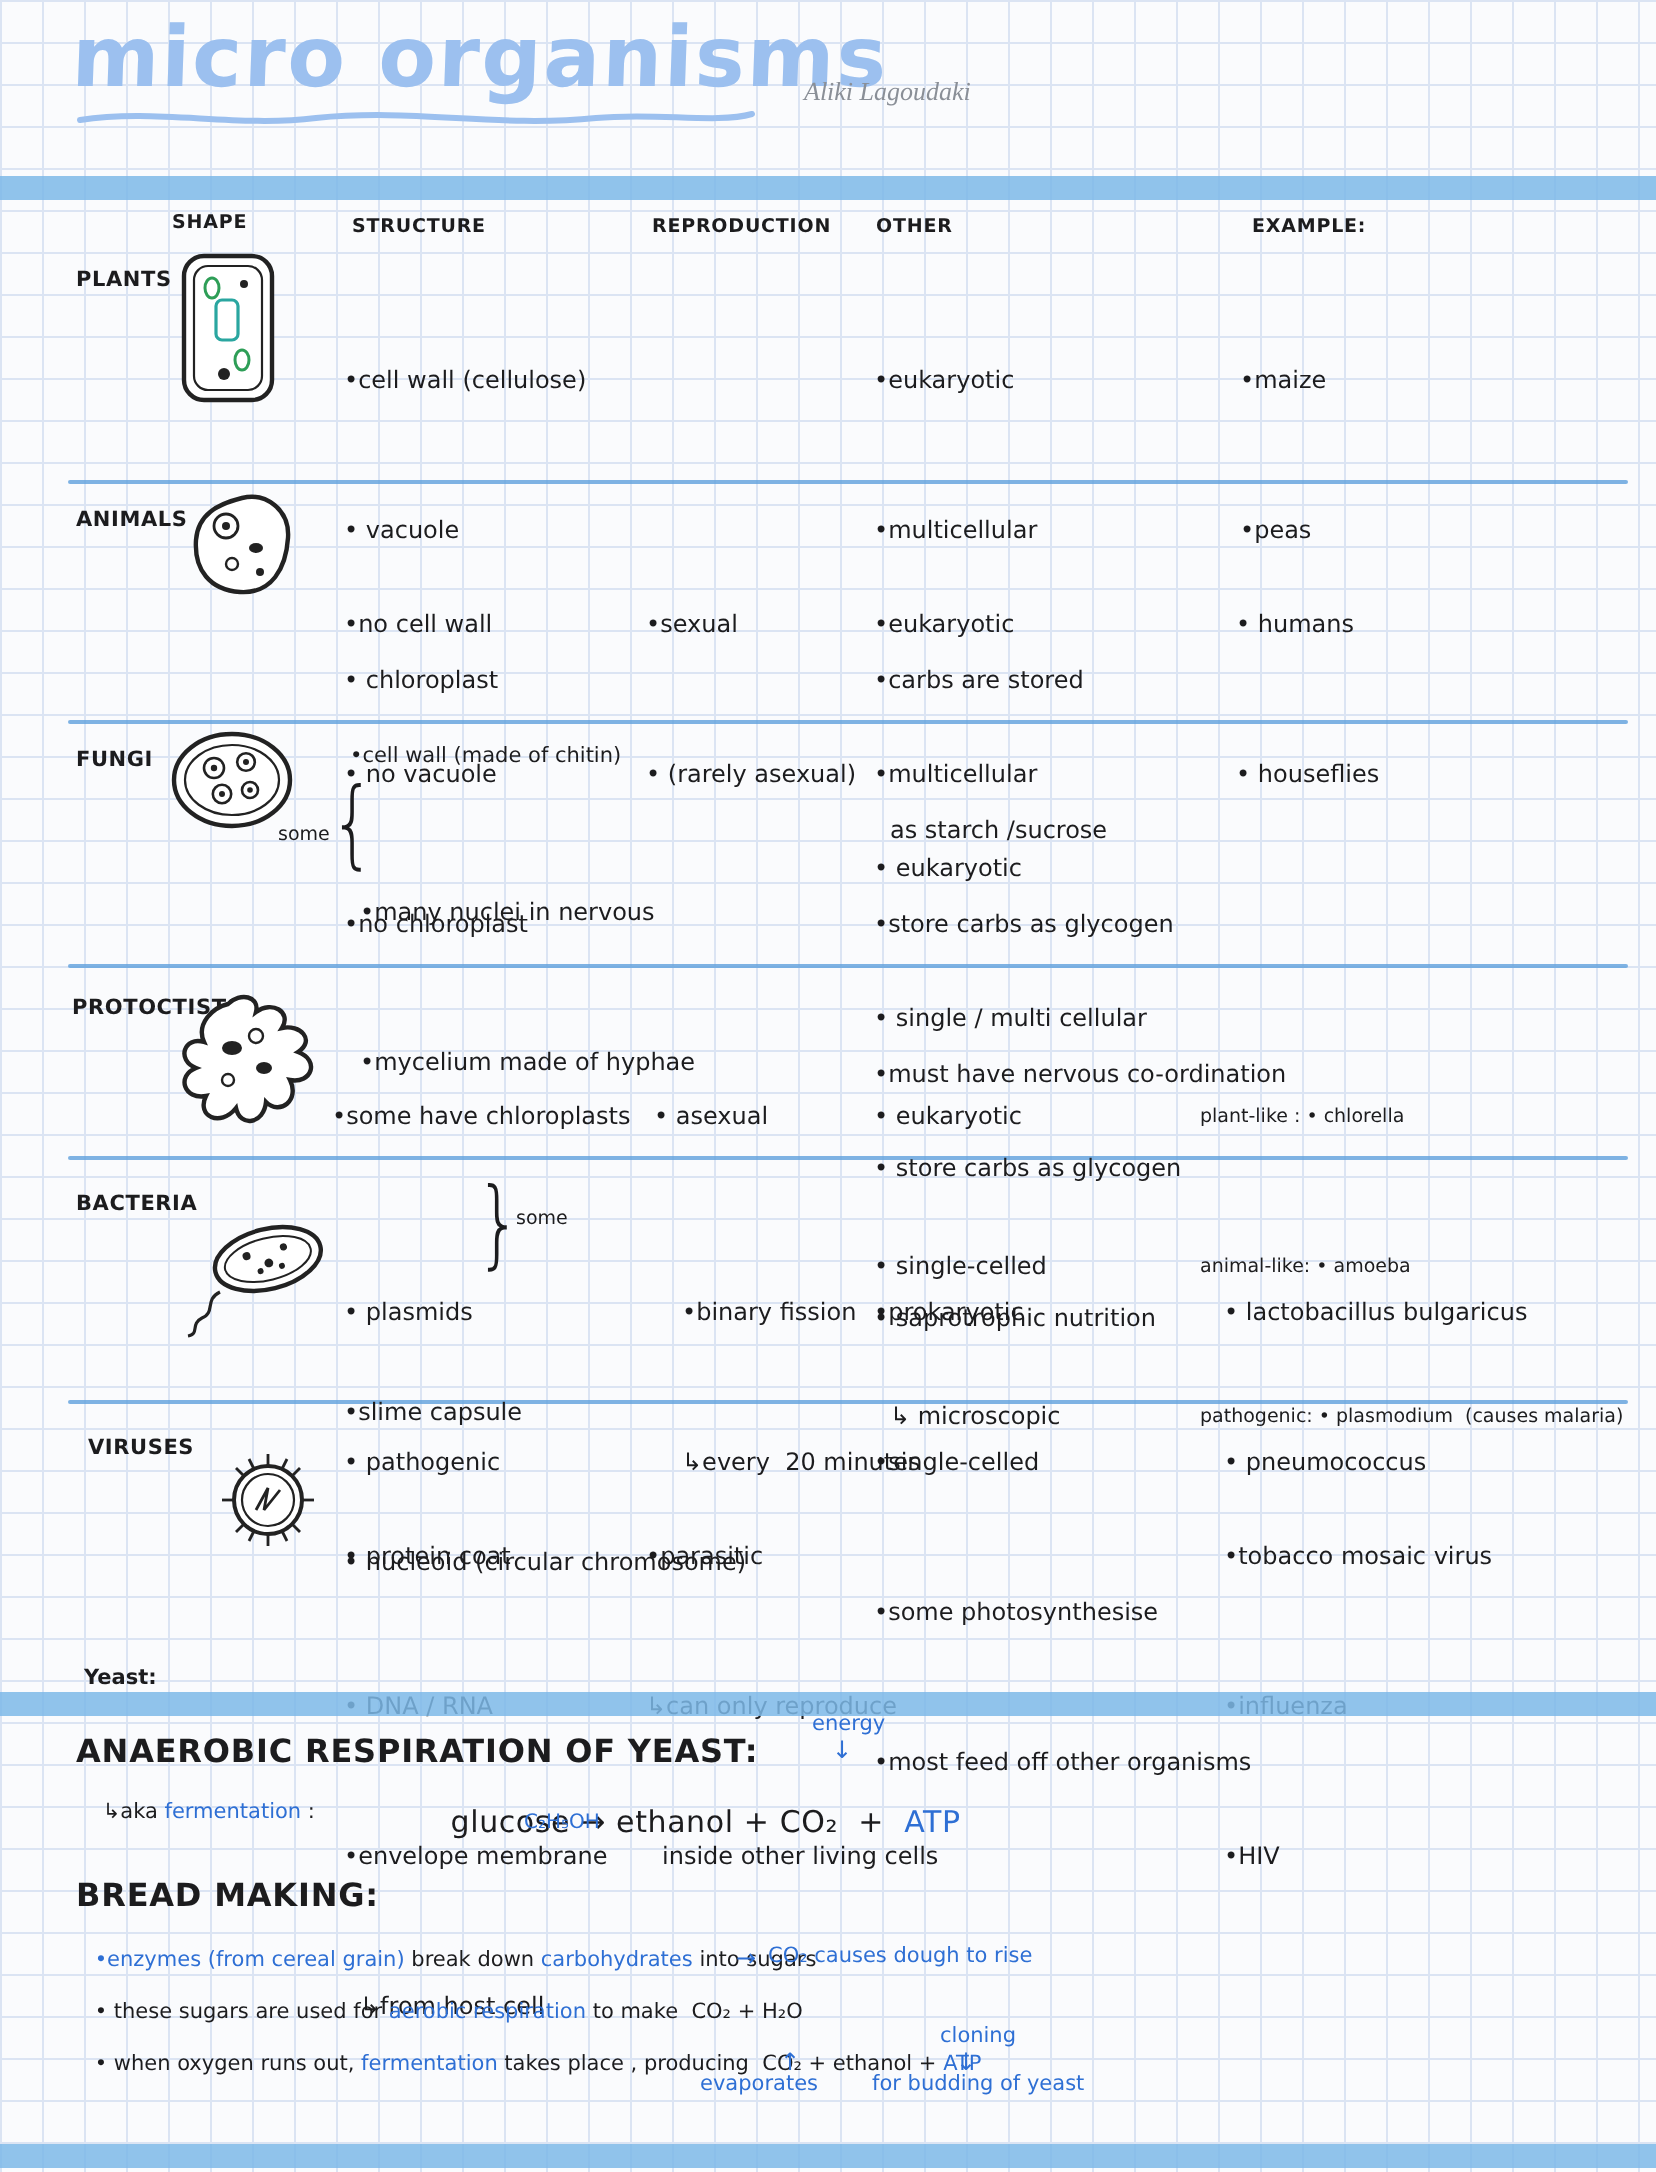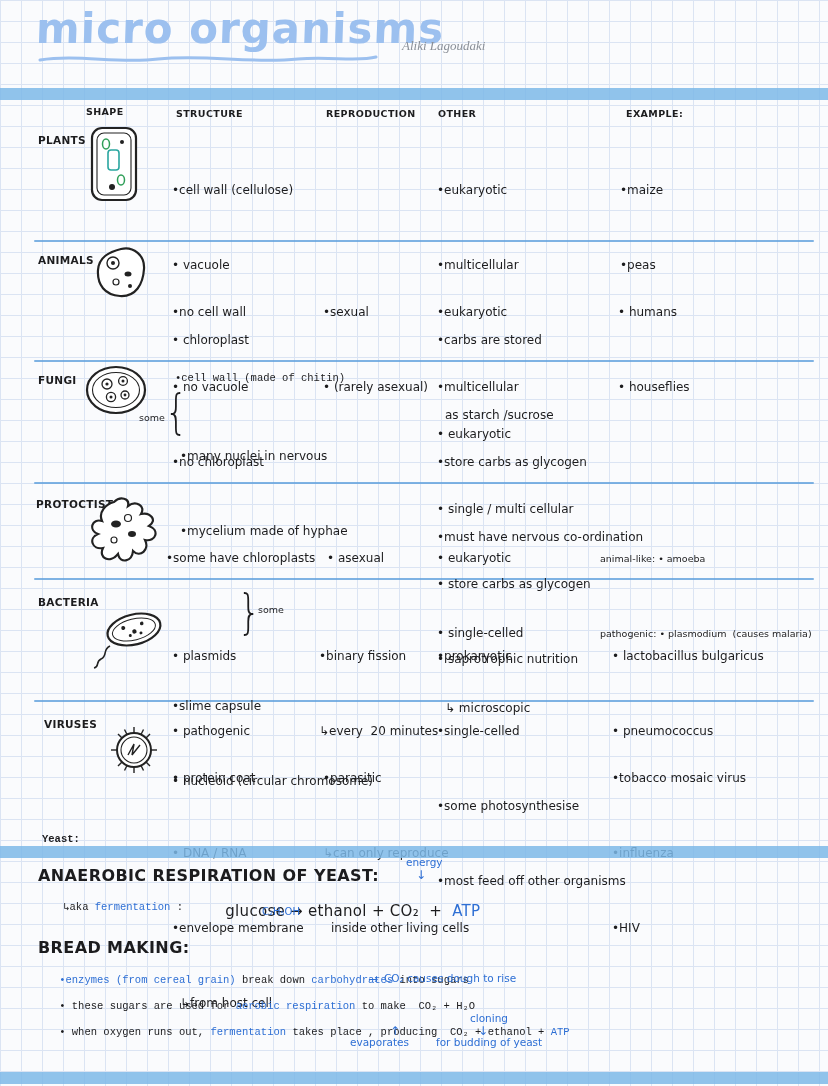--- a/index.html
+++ b/index.html
@@ -25,21 +25,21 @@
   .rowlabel{position:absolute;font-size:10.5px;font-weight:bold;letter-spacing:.3px;}
   .cell{position:absolute;font-size:12px;line-height:25px;white-space:pre;}
   .cell-sm{font-size:9.5px;}
   .cell-sm2{font-size:10px;}
   .ind48{padding-left:48px;}
   .ind8{padding-left:8px;}
   .blue{color:var(--blue-ink);}
   .drawing{position:absolute;}
   .brace{position:absolute;font-size:48px;font-weight:300;transform:scaleX(.75);line-height:1;}
   .bracelabel{position:absolute;font-size:9.5px;}
-  .hw{position:absolute;font-size:10.5px;white-space:pre;font-family:Liberation Mono, monospace;}
+  .hw{position:absolute;font-size:10.5px;white-space:pre;}
   .capshead{position:absolute;font-size:16px;font-weight:bold;letter-spacing:.4px;white-space:pre;}
   .eq{position:absolute;font-size:15px;letter-spacing:.3px;white-space:pre;}
   .note{position:absolute;font-size:10.5px;white-space:pre;color:var(--blue-ink);}
   .arrow{position:absolute;color:var(--blue-ink);font-size:12px;}
 </style>
 </head>
 <body>
 
 <div class="page">
 
@@ -158,20 +158,21 @@
   </div>
   <div class="cell" style="left:327px;top:496px">
     <div class="ln">• asexual</div>
   </div>
   <div class="cell" style="left:437px;top:496px">
     <div class="ln">• eukaryotic</div>
     <div class="ln">• single-celled</div>
     <div class="ln ind8">↳ microscopic</div>
   </div>
   <div class="cell cell-sm" style="left:600px;top:496px">
+    <div class="ln">plant-like : • chlorella</div>
     <div class="ln">animal-like: • amoeba</div>
     <div class="ln">pathogenic: • plasmodium  (causes malaria)</div>
   </div>
 
   <div class="rowlabel" style="left:38px;top:596px">BACTERIA</div>
   <svg class="drawing" style="left:88px;top:604px" width="86" height="66" viewBox="0 0 86 66">
     <g transform="rotate(-14 44 26)">
       <ellipse cx="46" cy="26" rx="27" ry="15" fill="#fff" stroke="#222" stroke-width="2.2"></ellipse>
       <ellipse cx="46" cy="26" rx="22" ry="10.5" fill="none" stroke="#222" stroke-width="1"></ellipse>
       <circle cx="36" cy="22" r="2" fill="#222"></circle>
@@ -185,21 +186,21 @@
   <div class="cell" style="left:172px;top:594px">
     <div class="ln">• plasmids</div>
     <div class="ln">• pathogenic</div>
   </div>
   <div class="brace" style="left:234px;top:588px">}</div>
   <div class="bracelabel" style="left:258px;top:604px">some</div>
   <div class="cell" style="left:172px;top:644px">
     <div class="ln">•slime capsule</div>
     <div class="ln">• nucleoid (circular chromosome)</div>
   </div>
-  <div class="cell" style="left:319px;top:594px">
+  <div class="cell" style="left:341px;top:594px">
     <div class="ln">•binary fission</div>
     <div class="ln">↳every  20 minutes</div>
   </div>
   <div class="cell" style="left:612px;top:594px">
     <div class="ln">• lactobacillus bulgaricus</div>
     <div class="ln">• pneumococcus</div>
   </div>
   <div class="cell" style="left:437px;top:594px">
     <div class="ln">•prokaryotic</div>
     <div class="ln">•single-celled</div>

